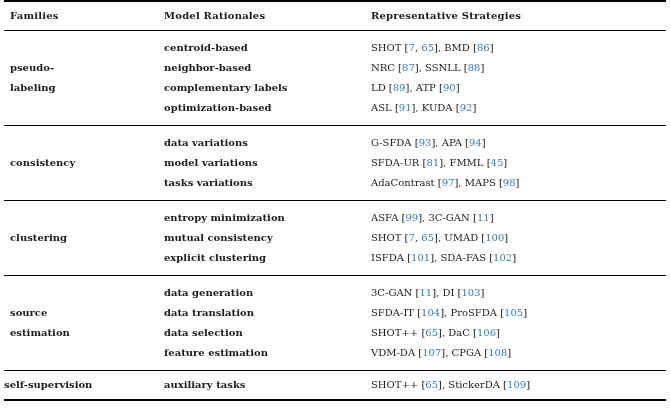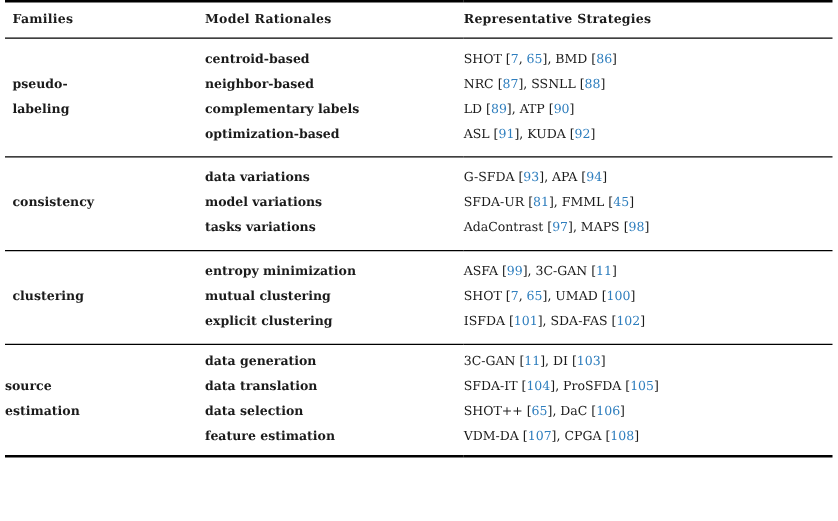--- a/index.html
+++ b/index.html
@@ -108,21 +108,21 @@
             <div class="line"><span>SFDA-UR [</span><span class="cite">81</span><span>], FMML [</span><span class="cite">45</span><span>]</span></div>
             <div class="line"><span>AdaContrast [</span><span class="cite">97</span><span>], MAPS [</span><span class="cite">98</span><span>]</span></div>
           </td>
         </tr>
         <tr class="section">
           <td class="family">
             <div class="line">clustering</div>
           </td>
           <td class="rationales">
             <div class="line">entropy minimization</div>
-            <div class="line">mutual clustering</div>
+            <div class="line">mutual consistency</div>
             <div class="line">explicit clustering</div>
           </td>
           <td class="strategies">
             <div class="line"><span>ASFA [</span><span class="cite">99</span><span>], 3C-GAN [</span><span class="cite">11</span><span>]</span></div>
             <div class="line"><span>SHOT [</span><span class="cite">7</span><span>, </span><span class="cite">65</span><span>], UMAD [</span><span class="cite">100</span><span>]</span></div>
             <div class="line"><span>ISFDA [</span><span class="cite">101</span><span>], SDA-FAS [</span><span class="cite">102</span><span>]</span></div>
           </td>
         </tr>
         <tr class="section">
           <td class="family">
@@ -135,15 +135,26 @@
             <div class="line">data selection</div>
             <div class="line">feature estimation</div>
           </td>
           <td class="strategies">
             <div class="line"><span>3C-GAN [</span><span class="cite">11</span><span>], DI [</span><span class="cite">103</span><span>]</span></div>
             <div class="line"><span>SFDA-IT [</span><span class="cite">104</span><span>], ProSFDA [</span><span class="cite">105</span><span>]</span></div>
             <div class="line"><span>SHOT++ [</span><span class="cite">65</span><span>], DaC [</span><span class="cite">106</span><span>]</span></div>
             <div class="line"><span>VDM-DA [</span><span class="cite">107</span><span>], CPGA [</span><span class="cite">108</span><span>]</span></div>
           </td>
         </tr>
+        <tr class="section">
+          <td class="family">
+            <div class="line">self-supervision</div>
+          </td>
+          <td class="rationales">
+            <div class="line">auxiliary tasks</div>
+          </td>
+          <td class="strategies">
+            <div class="line"><span>SHOT++ [</span><span class="cite">65</span><span>], StickerDA [</span><span class="cite">109</span><span>]</span></div>
+          </td>
+        </tr>
       </tbody>
   </table>
 </div>
 
 </body></html>

